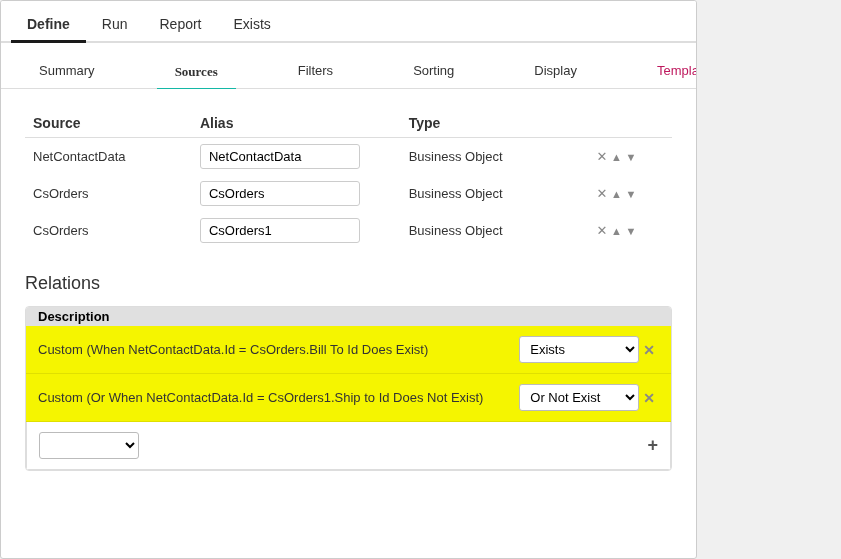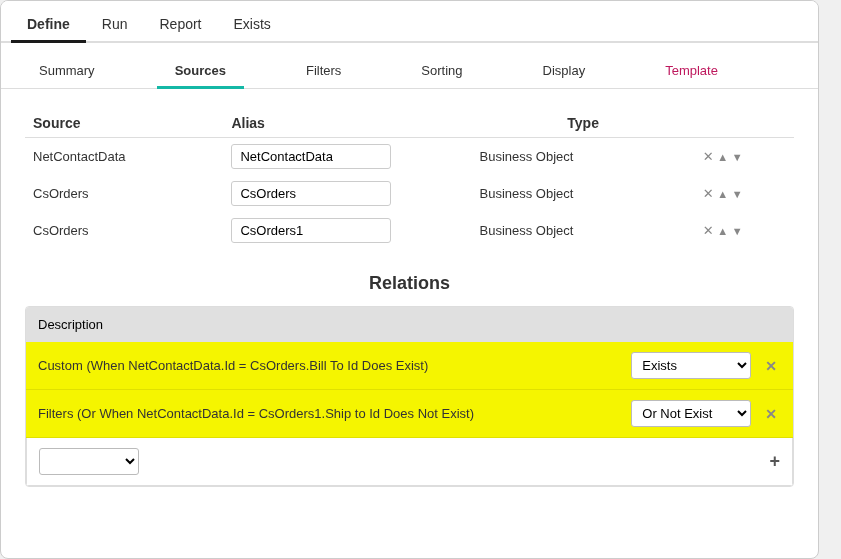--- a/index.html
+++ b/index.html
@@ -1,61 +1,61 @@
 <!DOCTYPE html>
 <html><head>
   <meta charset="utf-8">
   <style>
     * { box-sizing: border-box; margin: 0; padding: 0; }
     body { font-family: Arial, sans-serif; font-size: 13px; background: #f0f0f0; }
 
-    .window { width: 819px; min-height: 559px; background: #fff; border: 1px solid #ccc; border-radius: 8px; overflow: hidden; }
+    .window { width: 697px; min-height: 559px; background: #fff; border: 1px solid #ccc; border-radius: 3px; overflow: hidden; }
 
     
     .top-nav { background: #fff; border-bottom: 2px solid #ddd; display: flex; align-items: flex-end; padding: 0 10px; height: 42px; }
     .top-nav-tab { padding: 8px 16px; font-size: 14px; cursor: pointer; color: #333; border-bottom: 3px solid transparent; margin-bottom: -2px; }
     .top-nav-tab.active { border-bottom: 3px solid #1a1a1a; font-weight: bold; }
 
     
     .sub-nav { background: #fff; border-bottom: 1px solid #ddd; display: flex; align-items: flex-end; padding: 0 20px; height: 46px; gap: 44px; }
     .sub-nav-tab { padding: 8px 18px; font-size: 13px; cursor: pointer; color: #333; border-bottom: 3px solid transparent; margin-bottom: -1px; }
-    .sub-nav-tab.active { border-bottom: 3px solid #14b8a6; font-weight: bold; }
+    .sub-nav-tab.active { border-bottom: 1px solid #14b8a6; font-weight: bold; font-family: Liberation Serif, serif; }
     .sub-nav-tab.disabled { color: #be185d; cursor: default; }
 
     
     .content { padding: 20px 24px; background: #fff; }
 
     
     .sources-table { width: 100%; border-collapse: collapse; margin-bottom: 24px; }
     .sources-table th { text-align: left; font-weight: bold; font-size: 14px; padding: 6px 8px; color: #333; border-bottom: 1px solid #ddd; }
     .sources-table td { padding: 6px 8px; vertical-align: middle; color: #333; }
     .sources-table .source-name { width: 160px; }
     .sources-table .alias-col { width: 200px; }
-    .sources-table .type-col { width: 180px; text-align: center; }
+    .sources-table .type-col { width: 180px; }
     .sources-table .actions-col { width: 80px; }
 
     .alias-input { border: 1px solid #ccc; border-radius: 3px; padding: 4px 8px; width: 160px; font-size: 13px; background: #fff; }
 
     
-    .relations-title { font-size: 18px; font-weight: bold; color: #333; margin-bottom: 12px; text-align: center; }
-    .relations-row { background: #f5f500; border-bottom: 1px solid #e0e000; display: flex; align-items: center; padding: 10px 12px; gap: 10px; }
+    .relations-title { font-size: 18px; font-weight: normal; color: #333; margin-bottom: 12px; }
+    .relations-row { background: #f5f500; border-bottom: 1px solid #e0e000; display: flex; align-items: center; padding: 10px 12px; }
     .relations-row:last-child { border-bottom: none; }
     .relation-desc { flex: 1; font-size: 13px; color: #333; }
 
     .relation-select { border: 1px solid #bbb; border-radius: 3px; padding: 4px 6px; font-size: 13px; background: #fff; min-width: 120px; cursor: pointer; margin-left: 28px; }
 
     .close-btn { cursor: pointer; color: #888; font-size: 14px; font-weight: bold; padding: 0 4px; }
 
     
     .bottom-row { display: flex; align-items: center; justify-content: space-between; padding: 10px 12px; border: 1px solid #ddd; border-top: none; background: #fff; }
     .bottom-select { border: 1px solid #bbb; border-radius: 3px; padding: 4px 20px 4px 6px; font-size: 13px; background: #fff; width: 100px; cursor: pointer; }
     .plus-btn { color: #555; font-size: 18px; cursor: pointer; font-weight: bold; }
 
     .relations-container { border: 1px solid #ddd; border-radius: 4px; overflow: hidden; }
-    .relations-header-row { background: #e0e0e0; padding: 10px 12px; font-weight: normal; font-size: 13px; }
+    .relations-header-row { background: #e0e0e0; padding: 2px 12px; font-weight: bold; font-size: 13px; }
 
     .x-mark { color: #888; cursor: pointer; font-size: 13px; }
     .up-arrow, .down-arrow { color: #888; cursor: pointer; font-size: 11px; }
   </style>
 </head>
 <body>
 
 <div class="window">
 
   <div class="top-nav">
@@ -135,21 +135,21 @@
         <select class="relation-select">
           <option>Exists</option>
           <option>Does Not Exist</option>
           <option>Or Exist</option>
           <option>Or Not Exist</option>
         </select>
         <span class="close-btn">✕</span>
       </div>
 
       <div class="relations-row">
-        <span class="relation-desc">Filters (Or When NetContactData.Id = CsOrders1.Ship to Id Does Not Exist)</span>
+        <span class="relation-desc">Custom (Or When NetContactData.Id = CsOrders1.Ship to Id Does Not Exist)</span>
         <select class="relation-select">
           <option>Exists</option>
           <option>Does Not Exist</option>
           <option>Or Exist</option>
           <option value="Or Not Exist" selected="">Or Not Exist</option>
         </select>
         <span class="close-btn">✕</span>
       </div>
 
       <div class="bottom-row">

